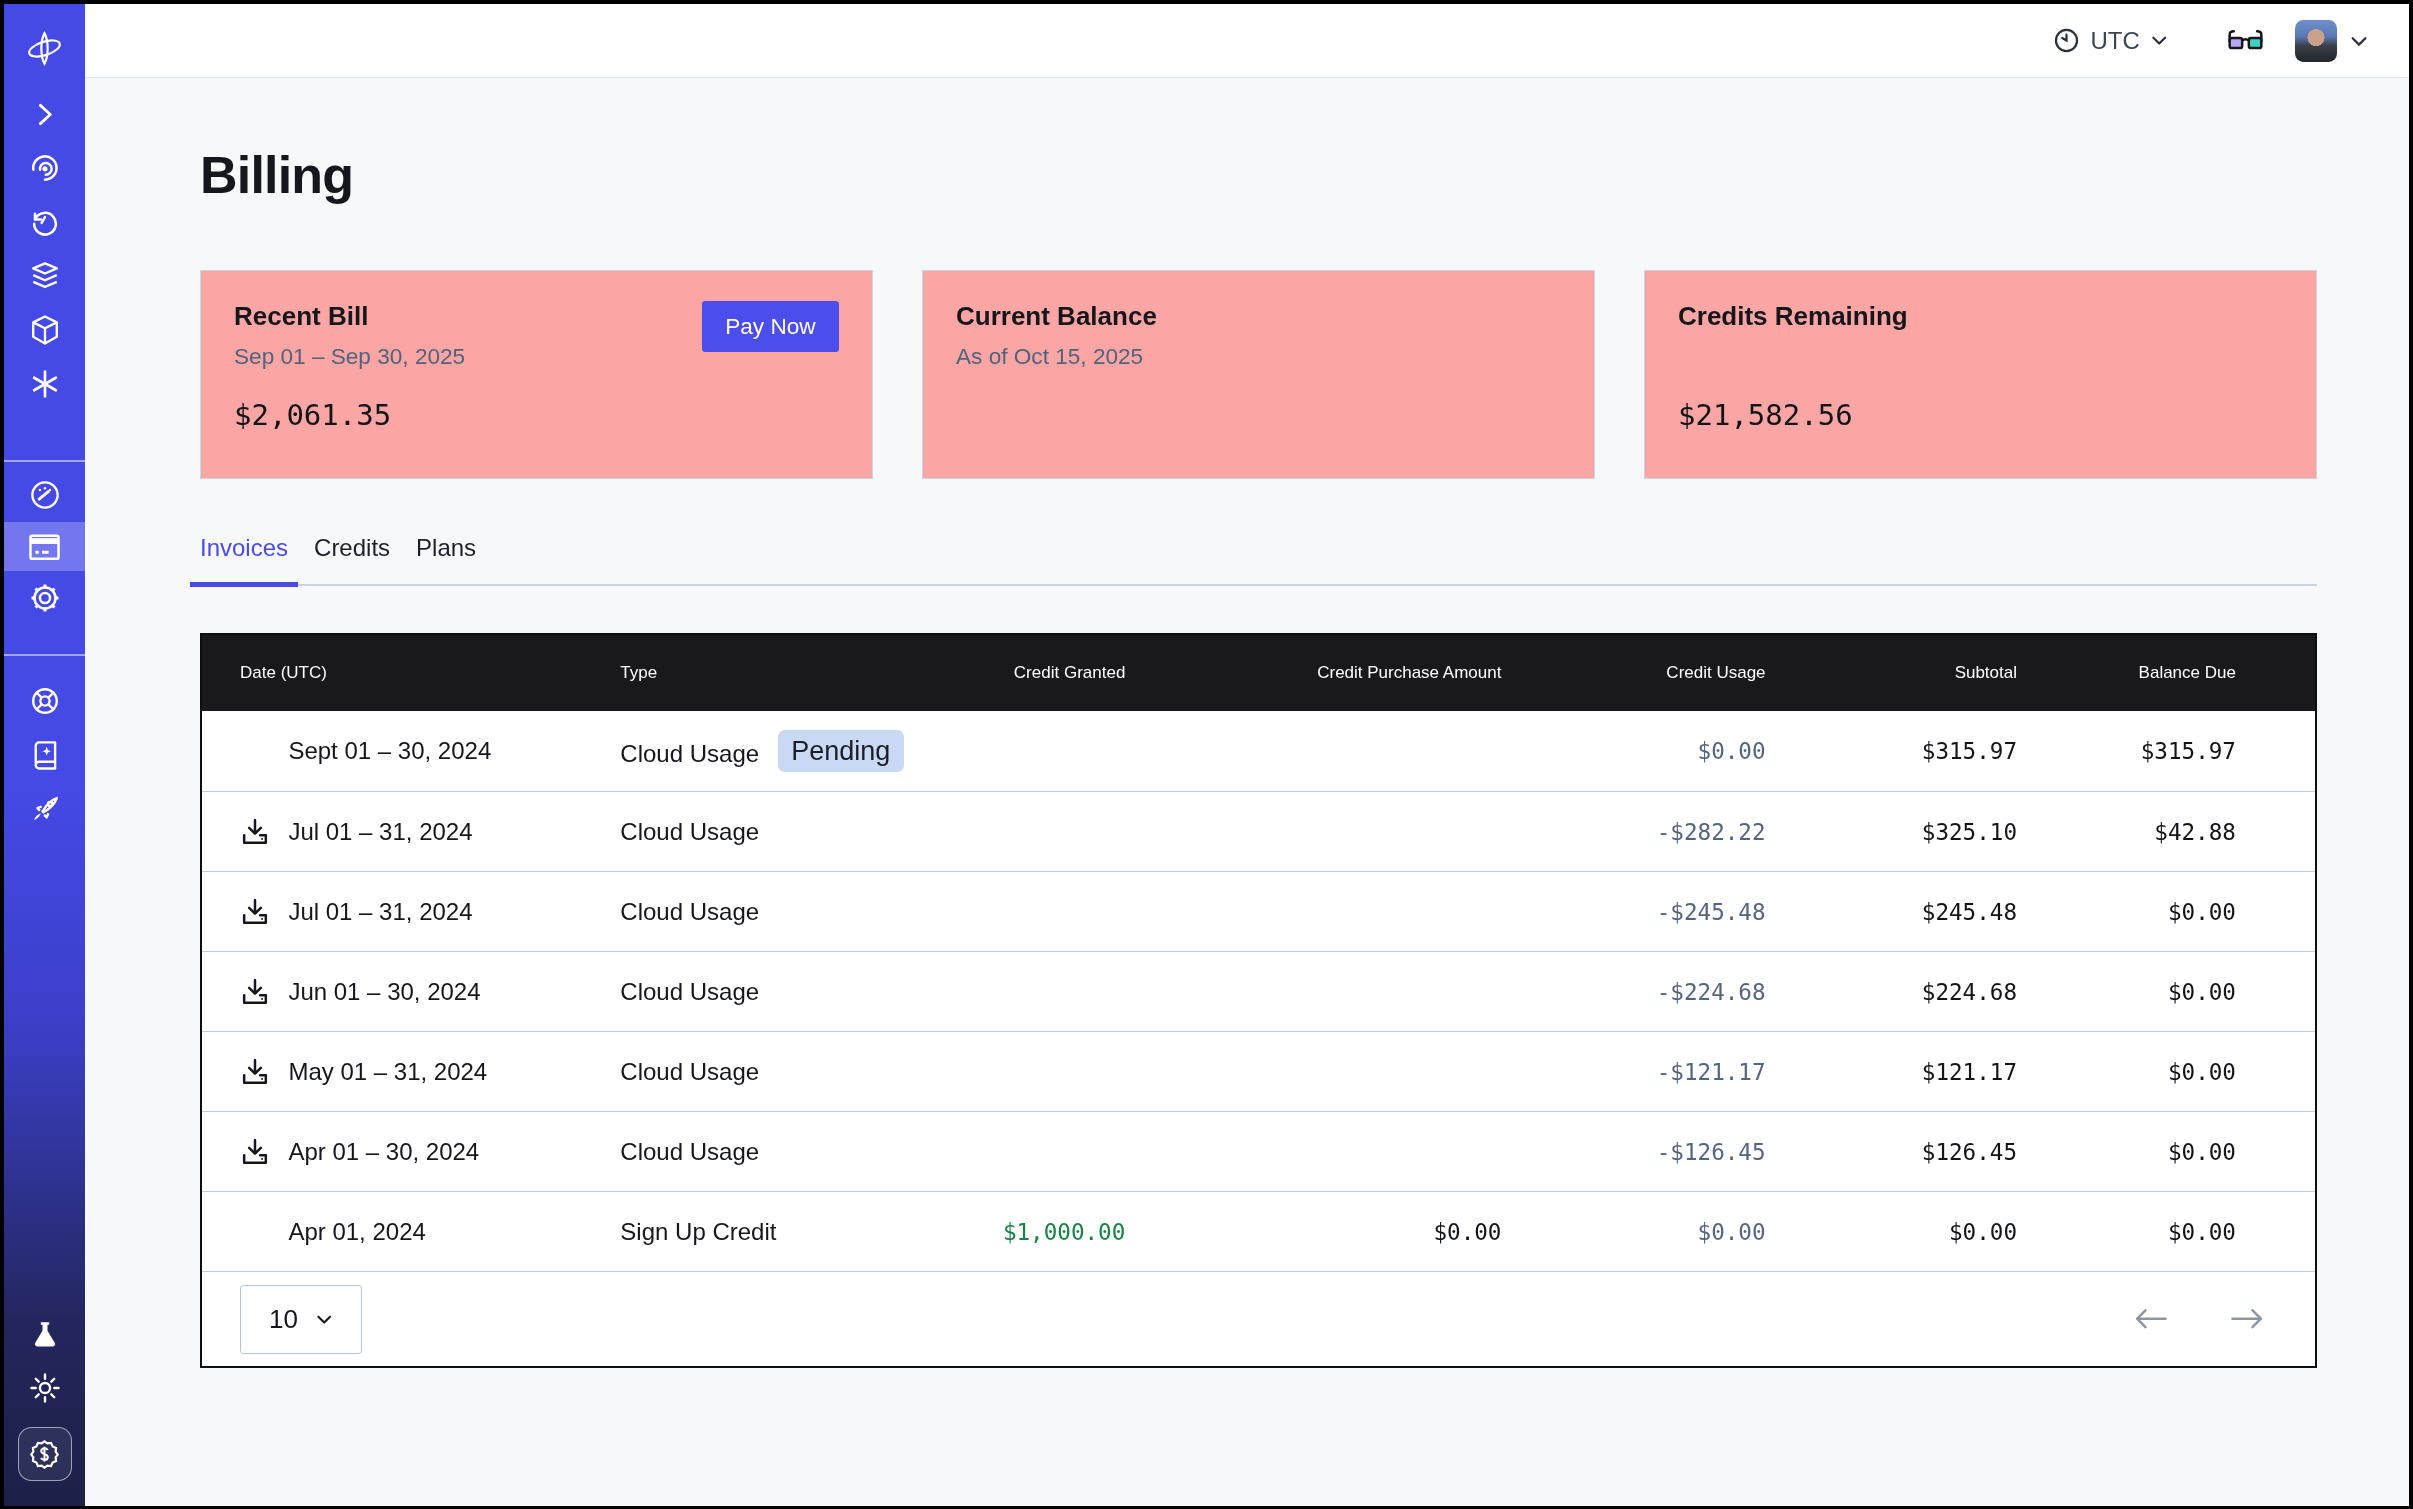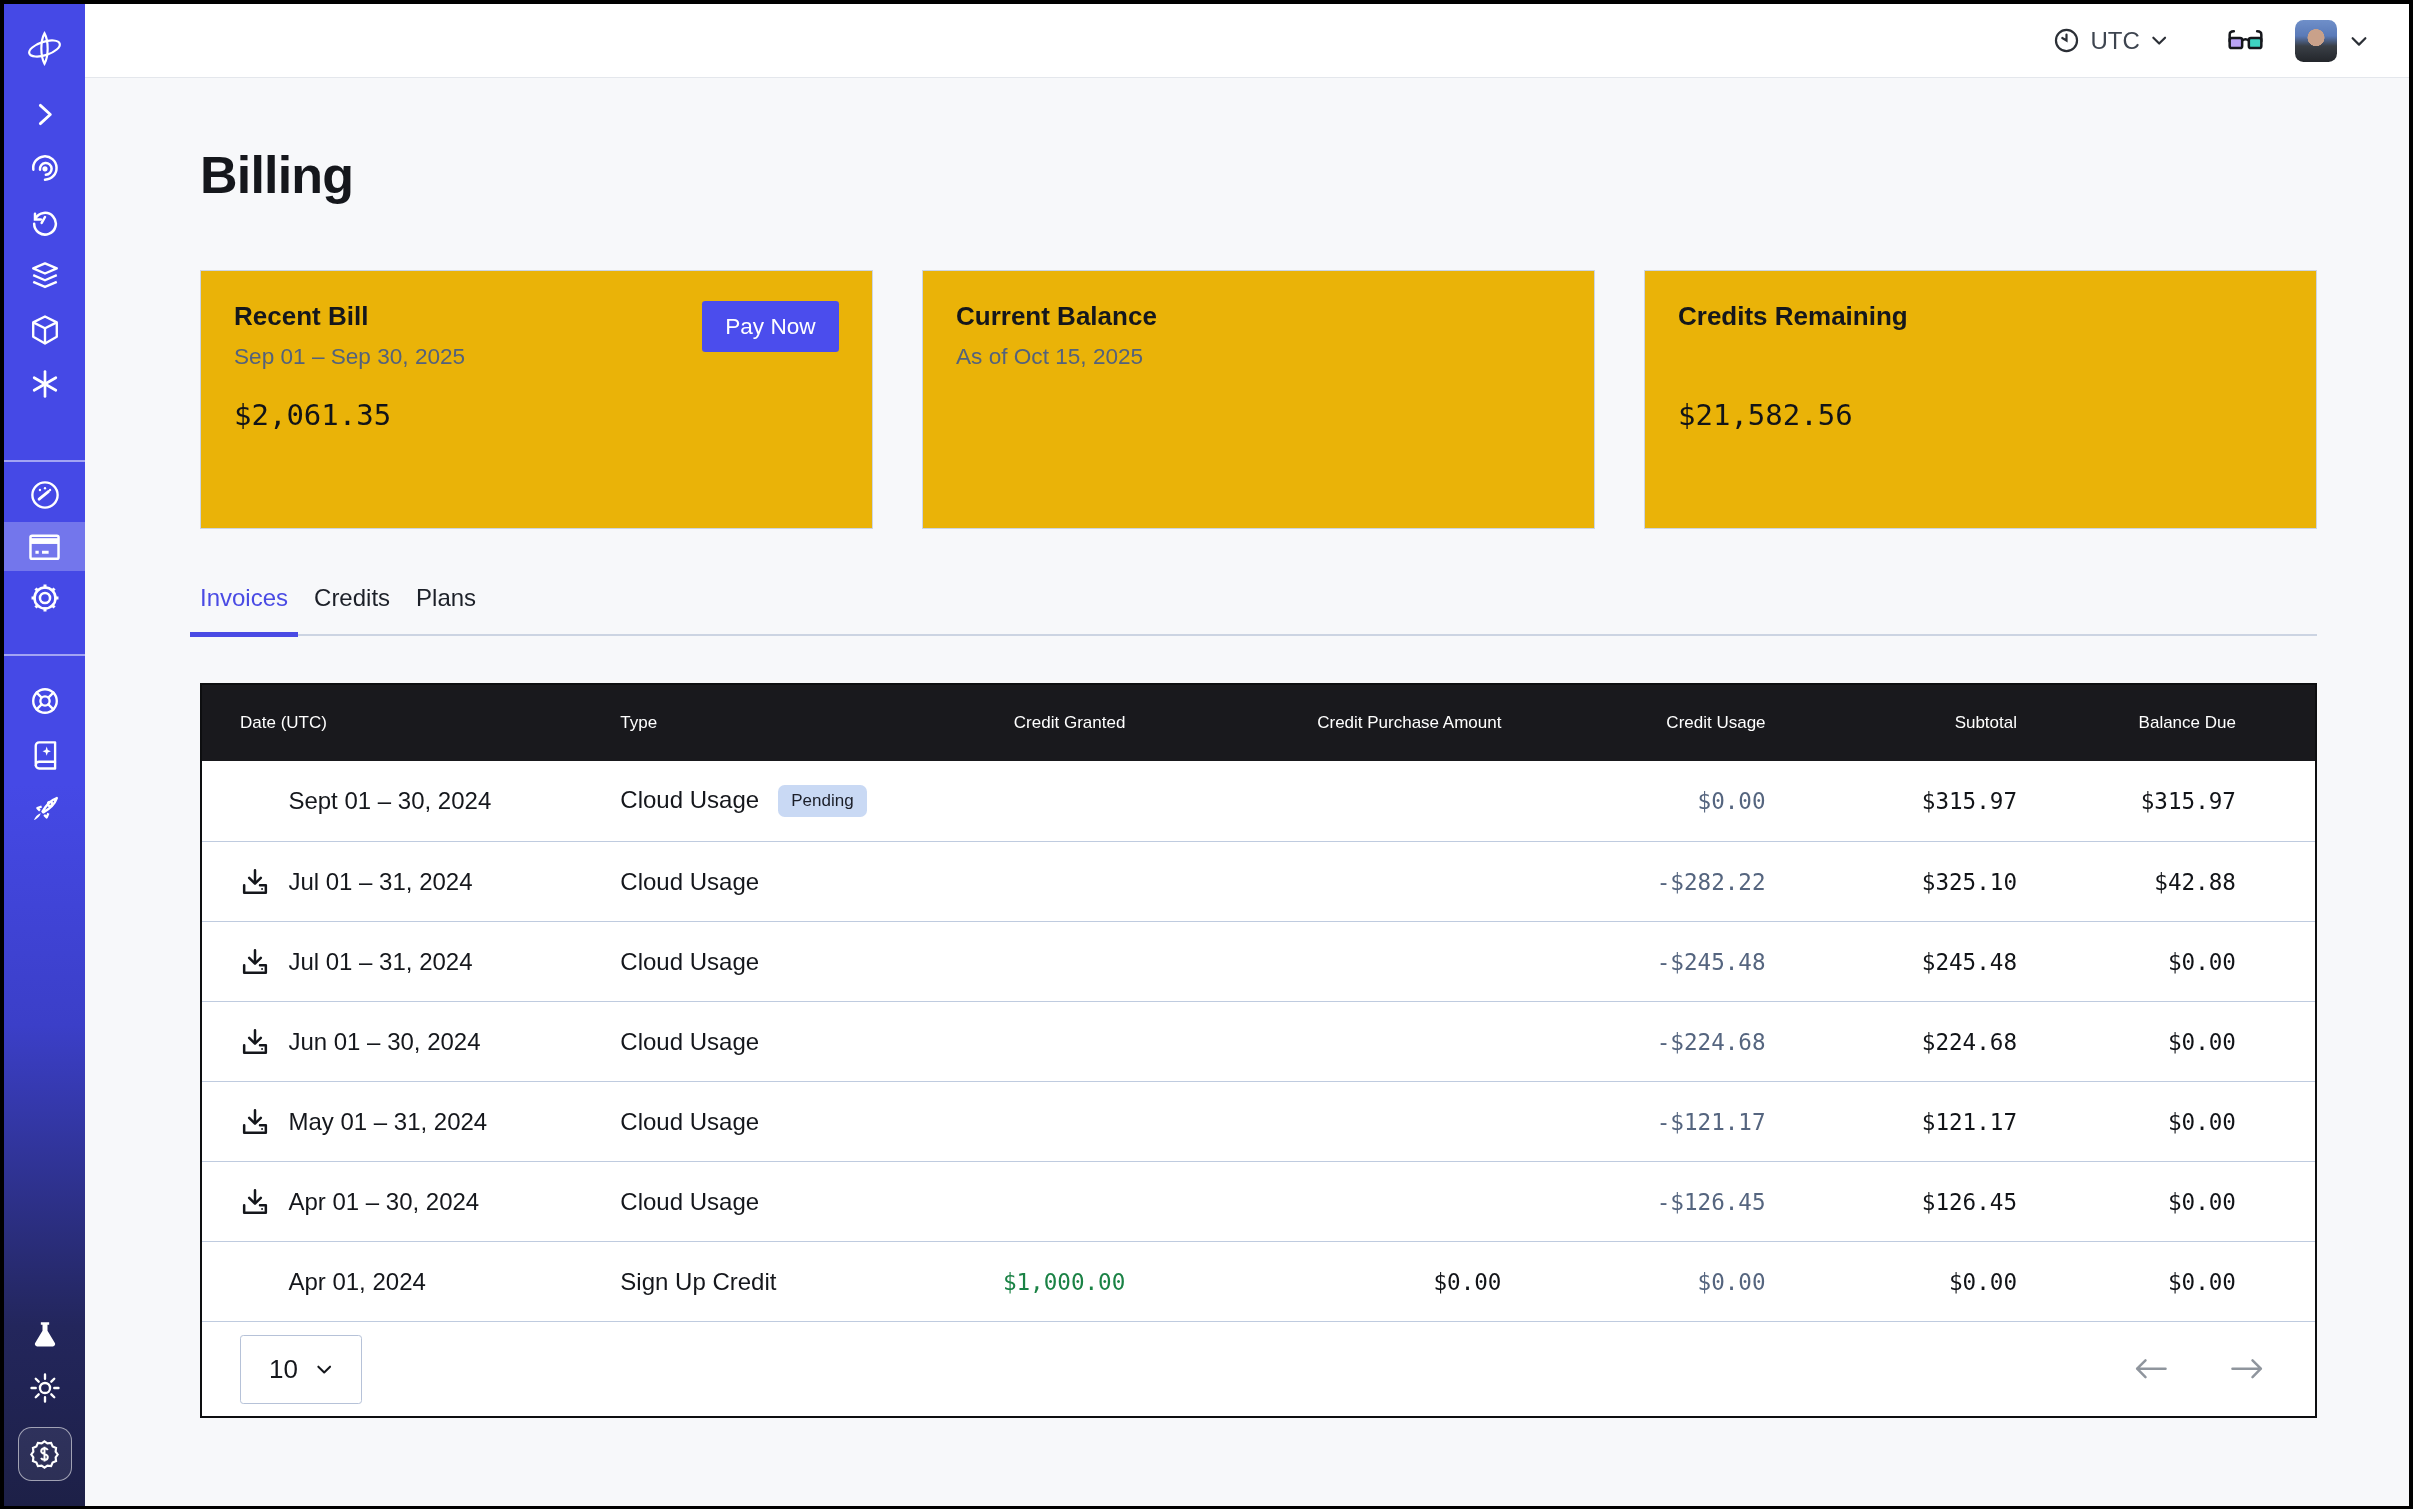--- a/index.html
+++ b/index.html
@@ -44,21 +44,21 @@
       radial-gradient(circle at 50% 42%, #c9a18a 0 26%, transparent 27%),
       linear-gradient(180deg,#6f8fc9 0%,#5a7ab8 38%,#3a3f46 62%,#23262b 100%);
   }
 
   .content { flex:1; padding:0 92px 0 115px; overflow:hidden; }
   .page-title { margin-top:67px; font-size:52px; font-weight:600; letter-spacing:-0.8px; color:#15171c; }
 
   
   .cards { margin-top:65px; display:flex; gap:49px; }
   .card {
-    flex:1; height:259px; background:#eab308; border:1.7px solid #ccd5e3; padding:30px 33px; position:relative;
+    flex:1; height:209px; background:#fca5a5; border:1.7px solid #ccd5e3; padding:30px 33px; position:relative;
   }
   .card-title { font-size:26px; font-weight:600; color:#15171c; }
   .card-sub { margin-top:11.7px; font-size:22.6px; color:#53627c; min-height:27px; }
   .card-amount { margin-top:27px; font-size:29px; color:#121418; font-family:"DejaVu Sans Mono", monospace; }
   .pay-btn {
     position:absolute; top:30px; right:33px; background:#4b4ded; color:#fff; border:none;
     font-size:22.6px; font-family:inherit; padding:12.6px 23.4px; border-radius:3.3px; cursor:pointer;
   }
 
   
@@ -79,21 +79,21 @@
   .cell.c2,.cell.c3,.cell.c4,.cell.c5,.cell.c6 { justify-self:stretch; text-align:right; }
   .cell.c6 { padding-right:79px; }
   .date-text,.type-text { font-size:24px; color:#15171c; }
   .dl-btn { width:30px; height:30px; margin-right:18.4px; flex:0 0 30px; background:none; border:none; cursor:pointer; padding:0; }
   .dl-btn.hidden { visibility:hidden; }
   .money { font-family:"DejaVu Sans Mono", monospace; font-size:22.6px; color:#121418; }
   .c2 .money { color:#1a8245; }
   .c4 .money { color:#55657f; }
   .badge {
     display:inline-block; margin-left:15px; background:#c9d9f4; color:#1b1e28;
-    font-size:17px; padding:5.9px 13.4px; border-radius:6.7px; vertical-align:1.7px;
+    font-size:27px; padding:5.9px 13.4px; border-radius:6.7px; vertical-align:1.7px;
   }
   .t-foot { height:95px; border-top:1.7px solid #bfcbdf; display:flex; align-items:center; justify-content:space-between; padding:0 49px 0 38px; }
   .page-size {
     width:122px; height:69px; border:1.7px solid #b6c2d8; border-radius:3.3px; background:#fff;
     display:flex; align-items:center; justify-content:center; gap:16.7px; font-size:26px; color:#15171c; cursor:pointer;
   }
   .pager { display:flex; align-items:center; gap:60px; }
   .pager-btn { background:none; border:none; cursor:pointer; padding:0; line-height:0; }
 </style>
 </head>

